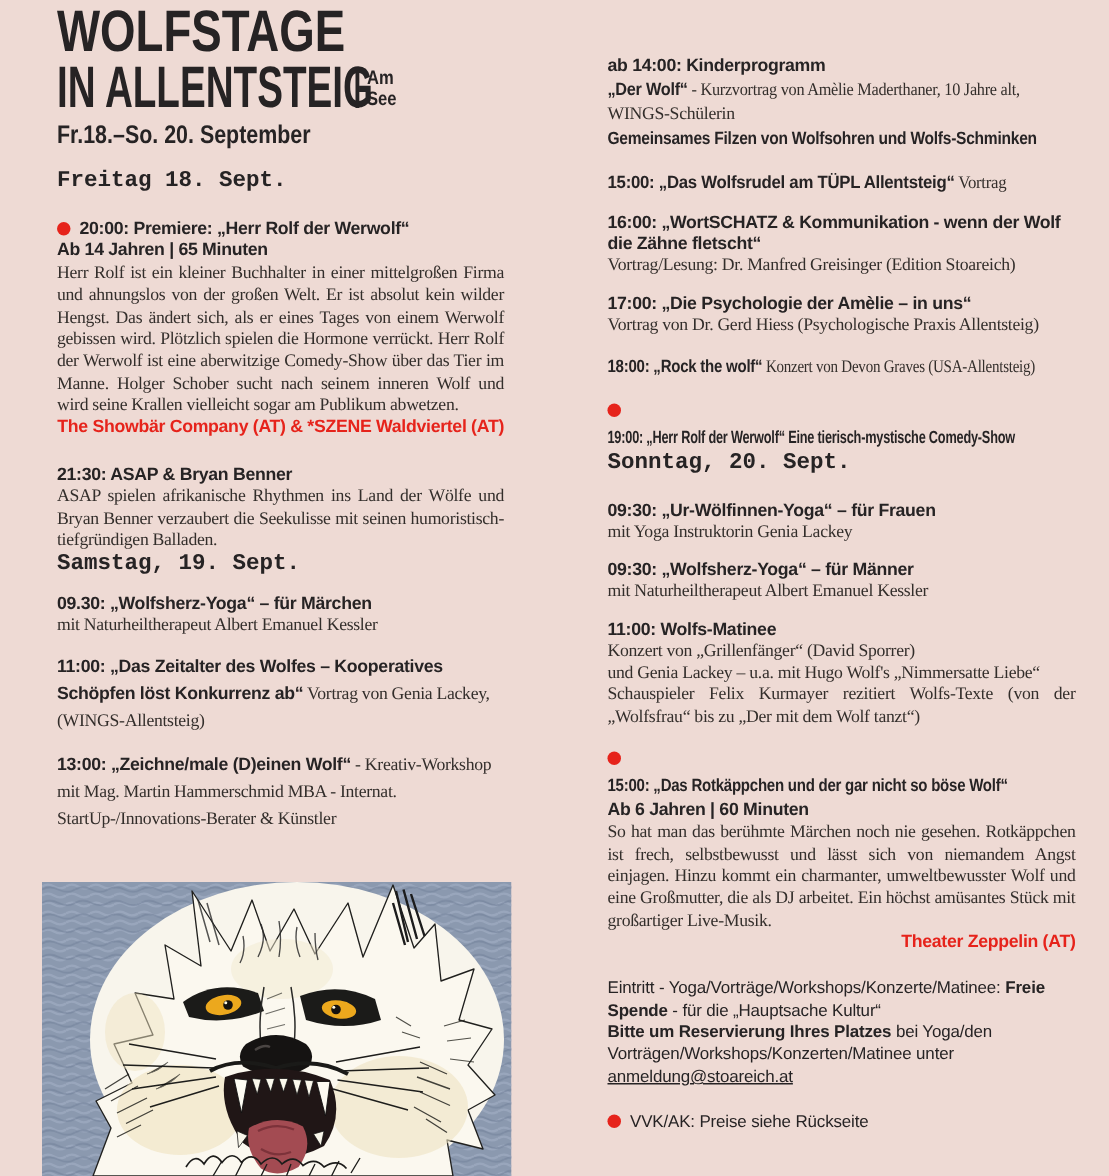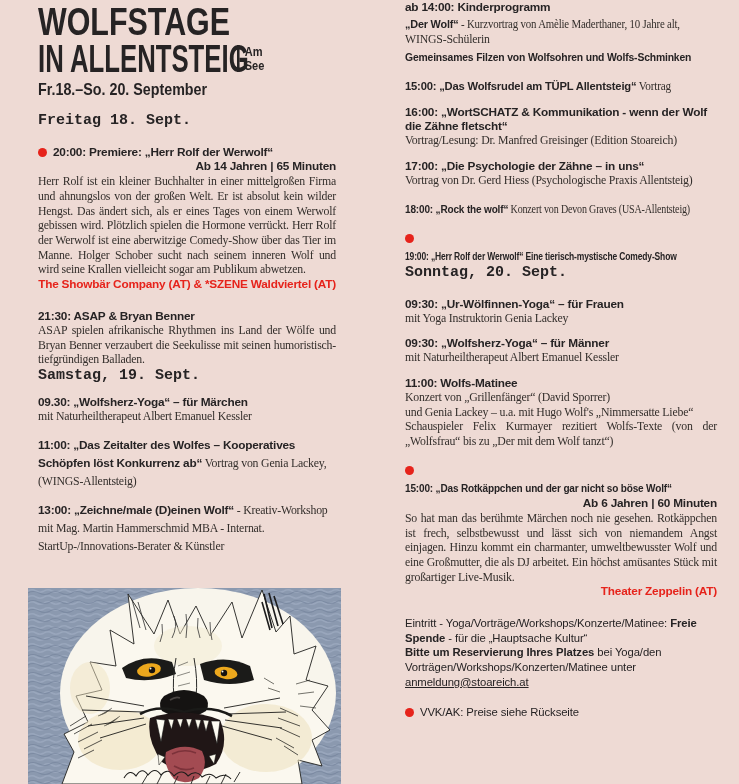--- a/index.html
+++ b/index.html
@@ -3,41 +3,41 @@
 <meta charset="utf-8">
 <style>
   html,body{margin:0;padding:0;}
   body{
     width:739px;height:784px;position:relative;overflow:hidden;
     background:#eedad4;color:#262324;
     font-family:"Liberation Sans", sans-serif;
   }
   .col{position:absolute;top:0;}
   .col-left{left:38px;width:298px;}
-  .col-right{left:405px;width:312px;}
+  .col-right{left:405px;width:312px;padding-top:36px;}
 
   
   .masthead{position:relative;height:112px;}
   .m-line{position:absolute;left:0;font-weight:bold;line-height:1;white-space:nowrap;
           transform-origin:0 0;color:#262324;}
   .t1{top:2px;font-size:39px;transform:scaleX(0.78);}
   .t2{top:39px;font-size:39px;transform:scaleX(0.66);}
   .venue{position:absolute;left:199px;top:45px;border-left:3px solid #262324;padding-left:6px;
          font-weight:bold;font-size:13px;line-height:1.04;transform:scaleX(0.85);transform-origin:0 0;}
   .dates{position:absolute;left:0;top:80px;font-size:17px;font-weight:bold;white-space:nowrap;
          transform:scaleX(0.84);transform-origin:0 0;}
 
   p{margin:0;}
   .h{font-weight:bold;font-size:11.8px;letter-spacing:-0.2px;line-height:1.2;}
   .s{font-family:"Liberation Serif", serif;font-size:11.8px;letter-spacing:-0.2px;line-height:1.24;color:#332e2b;}
   .just{text-align:justify;}
   .day{font-weight:bold;font-size:15px;font-family:Liberation Mono, monospace;}
   .block{margin-top:11px;}
   .tgap{margin-top:16px;}
-  .meta{font-weight:bold;font-size:11.8px;text-align:right;letter-spacing:-0.2px;line-height:1.3;}
+  .meta{font-weight:bold;font-size:11.8px;text-align:left;letter-spacing:-0.2px;line-height:1.3;}
   .credit{font-weight:bold;font-size:11.8px;text-align:right;letter-spacing:-0.2px;line-height:1.35;color:#e6231b;}
   .dot{display:inline-block;width:9px;height:9px;border-radius:50%;background:#e6231b;
        margin-right:6px;vertical-align:-1px;}
   .condense{display:inline-block;transform-origin:0 50%;white-space:nowrap;}
   .c72{transform:scaleX(0.72);} .c85{transform:scaleX(0.85);} .c88{transform:scaleX(0.88);} .c92{transform:scaleX(0.92);} .c95{transform:scaleX(0.95);}
   .sansreg{font-size:11.3px;font-weight:normal;letter-spacing:-0.1px;line-height:1.3;}
   .b{font-weight:bold;}
   .email{text-decoration:underline;color:#262324;cursor:pointer;}
   .wolf{position:absolute;left:28px;top:588px;width:313px;height:196px;z-index:5;display:block;}
 </style>
@@ -152,21 +152,21 @@
   <div class="block">
     <p><span class="condense c95"><span class="h">15:00: „Das Wolfsrudel am TÜPL Allentsteig“</span><span class="s"> Vortrag</span></span></p>
   </div>
 
   <div class="block">
     <p class="h">16:00: „WortSCHATZ &amp; Kommunikation - wenn der Wolf die Zähne fletscht“</p>
     <p class="s">Vortrag/Lesung: Dr. Manfred Greisinger (Edition Stoareich)</p>
   </div>
 
   <div class="block">
-    <p class="h">17:00: „Die Psychologie der Zähne – in uns“</p>
+    <p class="h">17:00: „Die Psychologie der Amèlie – in uns“</p>
     <p class="s">Vortrag von Dr. Gerd Hiess (Psychologische Praxis Allentsteig)</p>
   </div>
 
   <div class="block">
     <p><span class="condense c85"><span class="h">18:00: „Rock the wolf“</span><span class="s"> Konzert von Devon Graves (USA-Allentsteig)</span></span></p>
   </div>
 
   <div class="block">
     <p><span class="dot"></span><span class="h condense c72">19:00: „Herr Rolf der Werwolf“ Eine tierisch-mystische Comedy-Show</span></p>
   </div>

